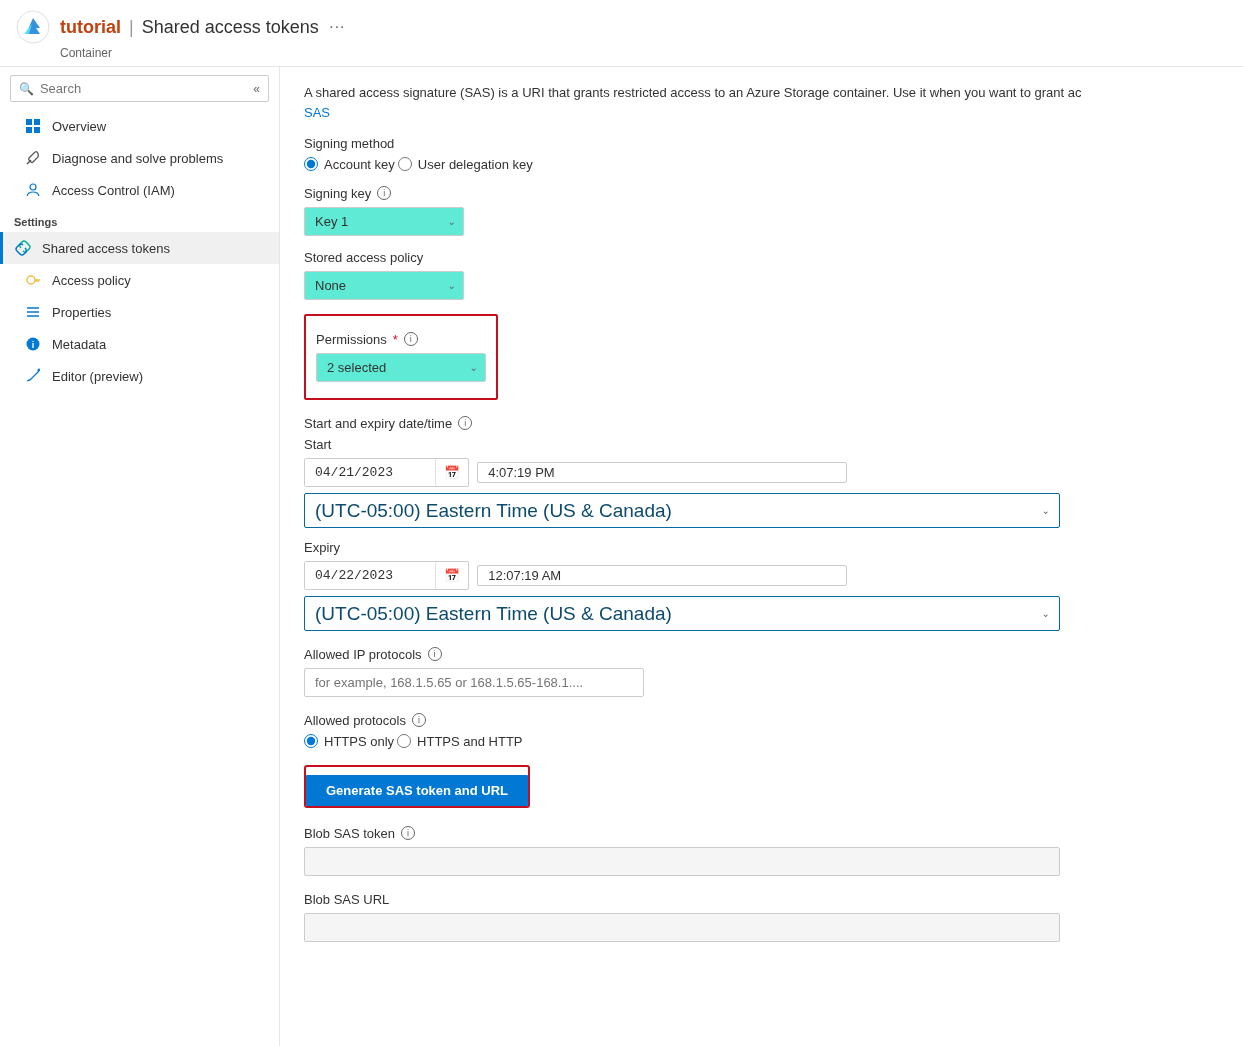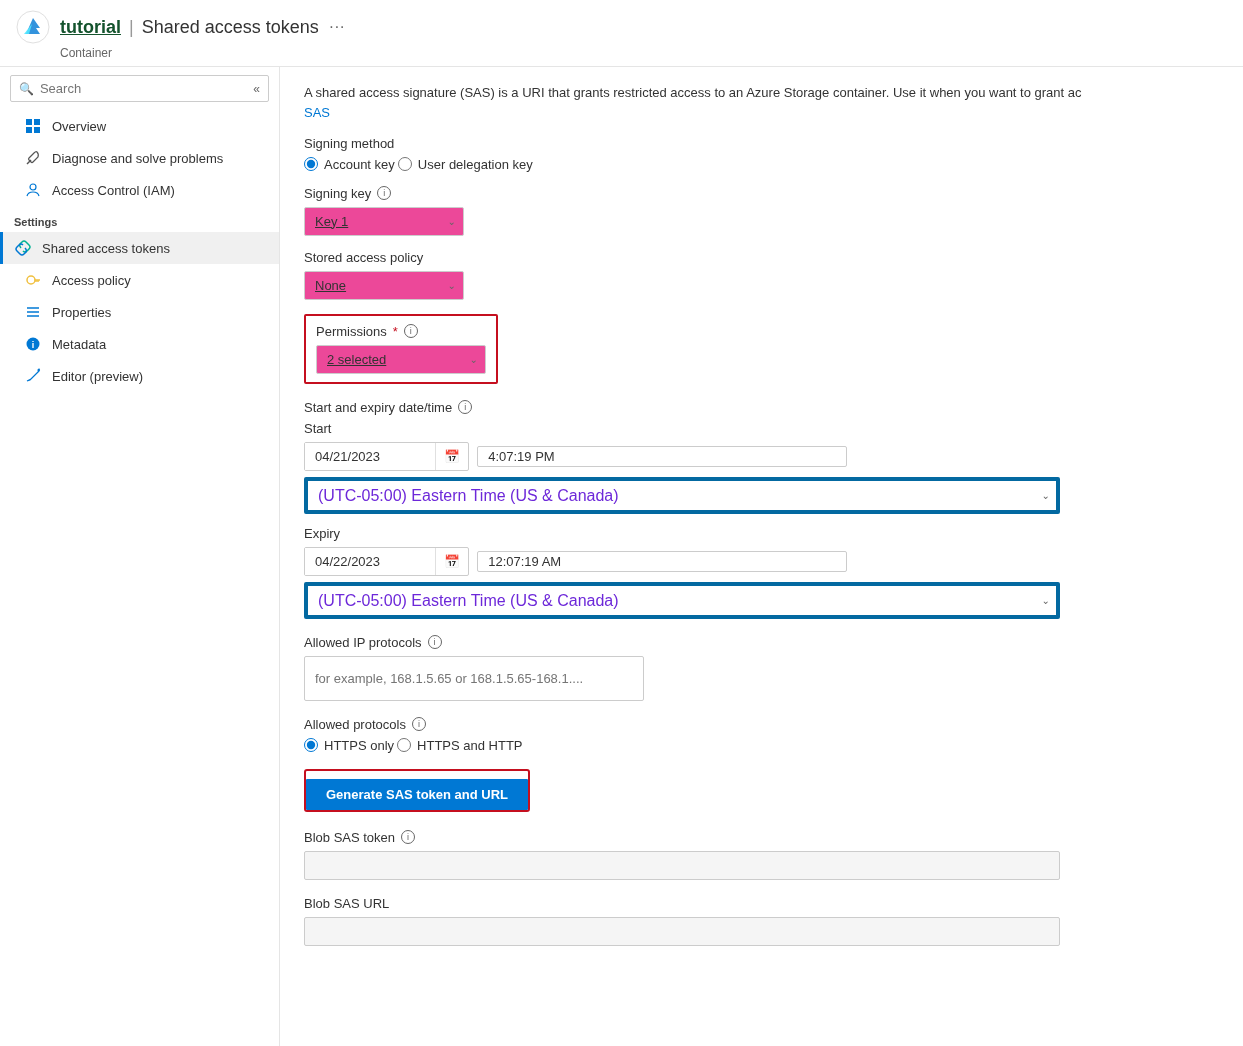--- a/index.html
+++ b/index.html
@@ -19,47 +19,47 @@
 
     .form-section { margin-top: 14px; }
     .form-label { font-size: 13px; color: #333; margin-bottom: 6px; display: flex; align-items: center; gap: 4px; }
     .info-icon { display: inline-flex; align-items: center; justify-content: center; width: 14px; height: 14px; border: 1px solid #666; border-radius: 50%; font-size: 9px; color: #666; cursor: pointer; margin-left: 2px; }
 
     .radio-group { display: flex; align-items: center; gap: 3px; margin-bottom: 2px; }
     .radio-option { display: flex; align-items: center; gap: 6px; cursor: pointer; }
     .radio-option input[type="radio"] { accent-color: #0078d4; width: 14px; height: 14px; }
 
     .form-select-wrapper { position: relative; display: inline-block; }
-    .form-select { border: 1px solid #ccc; border-radius: 2px; padding: 6px 30px 6px 10px; font-size: 13px; color: #333; background: #ec4899; appearance: none; -webkit-appearance: none; cursor: pointer; min-width: 160px; text-decoration: underline; }
+    .form-select { border: 1px solid #ccc; border-radius: 2px; padding: 6px 30px 6px 10px; font-size: 13px; color: #333; background: #5eead4; appearance: none; -webkit-appearance: none; cursor: pointer; min-width: 160px; }
     .select-arrow { position: absolute; right: 8px; top: 50%; transform: translateY(-50%); pointer-events: none; color: #666; font-size: 10px; }
     .date-input-wrapper { position: relative; display: flex; align-items: center; border: 1px solid #ccc; border-radius: 2px; background: #fff; }
-    .date-input-wrapper input { border: none; outline: none; padding: 6px 10px; font-size: 13px; color: #333; width: 140px; }
+    .date-input-wrapper input { border: none; outline: none; padding: 6px 10px; font-size: 13px; color: #333; width: 140px; font-family: Liberation Mono, monospace; }
     .cal-icon { padding: 6px 8px; color: #555; cursor: pointer; border-left: 1px solid #e0e0e0; }
     .time-input { border: 1px solid #ccc; border-radius: 2px; padding: 2px 10px; font-size: 13px; color: #333; width: 370px; outline: none; }
-    .tz-select { width: 100%; border: 4px solid #0369a1; border-radius: 2px; padding: 6px 30px 6px 10px; font-size: 16px; color: #6d28d9; background: #fff; appearance: none; -webkit-appearance: none; cursor: pointer; }
-
-    .text-input { border: 1px solid #ccc; border-radius: 2px; padding: 14px 10px; font-size: 13px; color: #999; width: 340px; outline: none; }
+    .tz-select { width: 100%; border: 1px solid #0369a1; border-radius: 2px; padding: 6px 30px 6px 10px; font-size: 19px; color: #0c4a6e; background: #fff; appearance: none; -webkit-appearance: none; cursor: pointer; }
+
+    .text-input { border: 1px solid #ccc; border-radius: 2px; padding: 6px 10px; font-size: 13px; color: #999; width: 340px; outline: none; }
     .text-input-full { border: 1px solid #ccc; border-radius: 2px; padding: 6px 10px; font-size: 13px; color: #ccc; width: 756px; outline: none; background: #f5f5f5; }
 
     .generate-btn { background: #0078d4; color: #fff; border: 2px solid #c50f1f; border-radius: 2px; padding: 8px 20px; font-size: 13px; font-weight: 600; cursor: pointer; margin-top: 8px; }
   </style>
 </head>
 <body>
 
 <div style="border-bottom:1px solid #e5e5e5;">
   <div style="display:flex;align-items:center;padding:10px 16px 2px 16px;">
 
     <div style="margin-right:10px;width:34px;height:34px;">
       <svg width="34" height="34" viewBox="0 0 34 34">
         <circle cx="17" cy="17" r="16" fill="none" stroke="#e0e0e0" stroke-width="1"></circle>
         <path d="M10 24 L17 8 L24 18 L20 18 L24 24 Z" fill="#0078d4" opacity="0.8"></path>
         <path d="M8 24 L16 14 L13 24 Z" fill="#50e6ff" opacity="0.9"></path>
       </svg>
     </div>
-    <span style="font-size:18px;font-weight:600;color:#14532d;text-decoration:underline;">tutorial</span>
+    <span style="font-size:18px;font-weight:600;color:#c2410c;">tutorial</span>
     <span style="color:#999;margin:0 8px;font-size:18px;font-weight:300;">|</span>
     <span style="font-size:18px;color:#333;font-weight:400;">Shared access tokens</span>
     <span style="color:#666;margin-left:10px;font-size:16px;cursor:pointer;">···</span>
   </div>
   <div style="font-size:12px;color:#666;padding:0 16px 6px 60px;">Container</div>
 </div>
 
 <div class="main-layout">
 
   <div class="sidebar">
@@ -197,21 +197,21 @@
       <div class="form-select-wrapper">
         <select class="form-select">
           <option>None</option>
         </select>
         <span class="select-arrow">⌄</span>
       </div>
     </div>
 
     
     <div class="form-section" style="margin-top:14px;">
-      <div style="border:2px solid #c50f1f;border-radius:2px;display:inline-block;padding:8px 10px;">
+      <div style="border:2px solid #c50f1f;border-radius:2px;display:inline-block;padding:16px 10px;">
         <div class="form-label">
           <span>Permissions</span>
           <span style="color:#c50f1f;margin-left:2px;">*</span>
           <span class="info-icon">i</span>
         </div>
         <div class="form-select-wrapper">
           <select class="form-select" style="min-width:170px;">
             <option>2 selected</option>
           </select>
           <span class="select-arrow">⌄</span>

